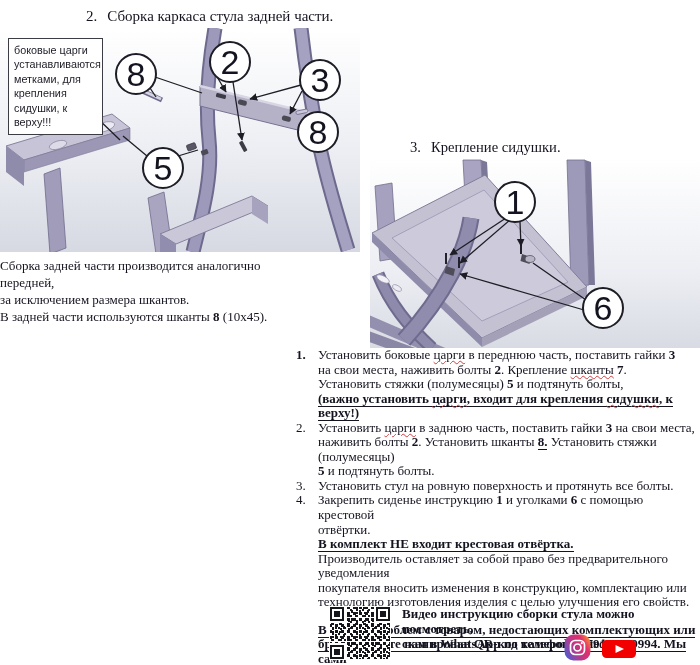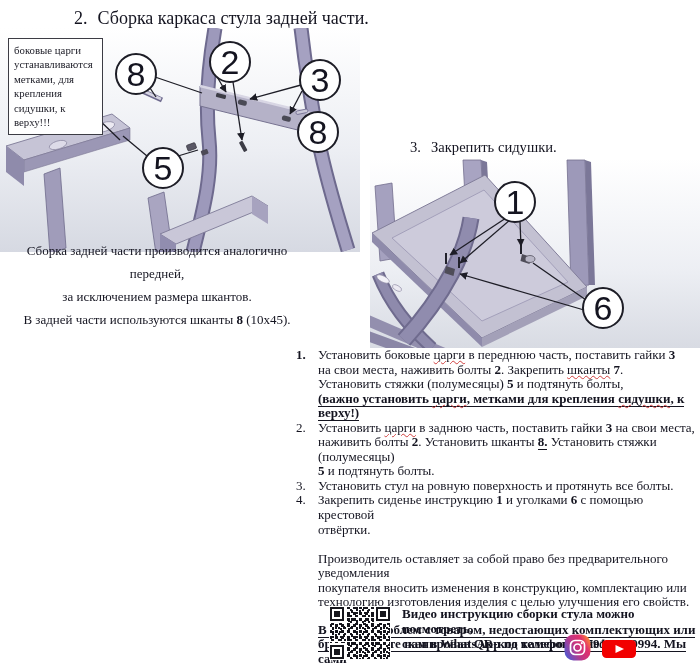--- a/index.html
+++ b/index.html
@@ -1,31 +1,31 @@
 <!DOCTYPE html>
 <html><head>
 <meta charset="utf-8">
 <style>
   html,body{margin:0;padding:0;background:#fff;}
   .page{position:relative;width:700px;height:665px;background:#fff;overflow:hidden;
         font-family:"Liberation Serif",serif;color:#141420;}
   .b{font-weight:bold;}
   .u{border-bottom:1.4px solid #141420;margin-top:48px;}
   .w{text-decoration-line:underline;text-decoration-style:wavy;text-decoration-color:#d04040;text-decoration-thickness:1px;}
-  .h2{position:absolute;left:74px;top:8px;font-size:18px;white-space:nowrap;}
+  .h2{position:absolute;left:86px;top:8px;font-size:15px;white-space:nowrap;}
   .h2 .sp, .h3 .sp{display:inline-block;width:10px;}
   .h3{position:absolute;left:410px;top:139px;font-size:14.6px;white-space:nowrap;}
   .callout{position:absolute;left:8px;top:38px;width:95px;box-sizing:border-box;
            border:1.6px solid #3c3c44;background:#fff;padding:4px 5px;z-index:3;
-           font-family:Liberation Serif, serif;font-size:10.8px;line-height:1.34;color:#1c1c26;}
+           font-family:Liberation Sans, sans-serif;font-size:10.8px;line-height:1.34;color:#1c1c26;}
   .diag{position:absolute;}
   #diagram1{left:0;top:28px;}
   #diagram2{left:370px;top:158px;}
-  .note{position:absolute;left:0;top:239px;width:314px;text-align:center;
-        font-size:13px;line-height:23px;white-space:pre-line;}
+  .note{position:absolute;left:0;top:257px;width:314px;text-align:left;
+        font-size:13px;line-height:17px;white-space:pre-line;}
   .instructions{position:absolute;left:293px;top:348px;width:406px;font-size:13px;line-height:14.55px;}
   .item{display:flex;}
   .item .num{width:25px;flex:0 0 25px;padding-left:3px;box-sizing:border-box;}
   .item:first-child .num{font-weight:bold;}
   .itext{flex:1;white-space:pre-line;font-family:Liberation Serif, serif;}
   .wa{margin-top:13px;margin-left:25px;white-space:pre-line;}
   .qr{position:absolute;left:329px;top:606px;}
   .video-text{position:absolute;left:402px;top:606px;width:300px;font-weight:bold;
               font-size:13px;line-height:15.2px;white-space:pre-line;}
   .ig-icon{position:absolute;left:564px;top:634px;}
@@ -118,21 +118,21 @@
       <text class="cnum" x="318" y="116" font-size="34" text-anchor="middle">8</text>
       <circle cx="163" cy="140" r="20" fill="#fff" stroke="#1d1d26" stroke-width="2"></circle>
       <text class="cnum" x="163" y="152" font-size="34" text-anchor="middle">5</text>
     </g>
   </svg>
 
   <div class="note"><span>Сборка задней части производится аналогично передней,
 за исключением размера шкантов.
 В задней части используются шканты </span><span class="b">8</span><span> (10x45).</span></div>
 
-  <div class="h3"><span>3.</span><span class="sp"></span><span>Закрепить сидушки.</span></div>
+  <div class="h3"><span>3.</span><span class="sp"></span><span>Крепление сидушки.</span></div>
 
   <svg id="diagram2" class="diag" width="330" height="190" viewBox="0 0 330 190">
     <defs>
       <linearGradient id="bg2" x1="0" y1="0" x2="0" y2="1">
         <stop offset="0" stop-color="#ffffff"></stop>
           <stop offset="0.6" stop-color="#eceef3"></stop>
           <stop offset="1" stop-color="#d8dbe3"></stop>
       </linearGradient>
       <marker id="ar2" markerWidth="7" markerHeight="7" refX="5.5" refY="3" orient="auto">
         <path d="M0,0 L6,3 L0,6 z" fill="#1d1d26"></path>
@@ -191,39 +191,39 @@
       <text class="cnum" x="145" y="56" font-size="34" text-anchor="middle">1</text>
       <circle cx="233" cy="150" r="20" fill="#fff" stroke="#1d1d26" stroke-width="2"></circle>
       <text class="cnum" x="233" y="162" font-size="34" text-anchor="middle">6</text>
     </g>
   </svg>
 
   <div class="instructions">
     <div class="item">
       <span class="num">1.</span>
       <div class="itext"><span>Установить боковые </span><span class="w">царги</span><span> в переднюю часть, поставить гайки </span><span class="b">3</span><span>
-на свои места, наживить болты </span><span class="b">2</span><span>. Закрепить </span><span class="w">шканты</span><span> </span><span class="b">7</span><span>.
+на свои места, наживить болты </span><span class="b">2</span><span>. Крепление </span><span class="w">шканты</span><span> </span><span class="b">7</span><span>.
 Установить стяжки (полумесяцы) </span><span class="b">5</span><span> и подтянуть болты,
-</span><span class="b u">(важно установить </span><span class="b u w">царги</span><span class="b u">, метками для крепления </span><span class="b u w">сидушки</span><span class="b u">, к верху!)</span></div>
+</span><span class="b u">(важно установить </span><span class="b u w">царги</span><span class="b u">, входит для крепления </span><span class="b u w">сидушки</span><span class="b u">, к верху!)</span></div>
     </div>
     <div class="item">
       <span class="num">2.</span>
       <div class="itext"><span>Установить </span><span class="w">царги</span><span> в заднюю часть, поставить гайки </span><span class="b">3</span><span> на свои места,
 наживить болты </span><span class="b">2</span><span>. Установить шканты </span><span class="b u">8.</span><span> Установить стяжки (полумесяцы)
 </span><span class="b">5</span><span> и подтянуть болты.</span></div>
     </div>
     <div class="item">
       <span class="num">3.</span>
       <div class="itext"><span>Установить стул на ровную поверхность и протянуть все болты.</span></div>
     </div>
     <div class="item">
       <span class="num">4.</span>
       <div class="itext"><span> Закрепить сиденье инструкцию </span><span class="b">1</span><span> и уголками </span><span class="b">6</span><span> с помощью крестовой
 отвёртки.
-</span><span>
+</span><span class="b u">В комплект НЕ входит крестовая отвёртка.</span><span>
 Производитель оставляет за собой право без предварительного уведомления
 покупателя вносить изменения в конструкцию, комплектацию или
 технологию изготовления изделия с целью улучшения его свойств.</span></div>
     </div>
     <div class="wa"><span><span class="b u">В случае проблем с товаром, недостающих комплектующих или
 брака пишите нам в WhatsApp по телефону +79116449994. Мы сами
 всё быстро заменим.</span></span></div>
   </div>
 
   <svg class="qr" width="62" height="54" viewBox="0 0 62 54">

